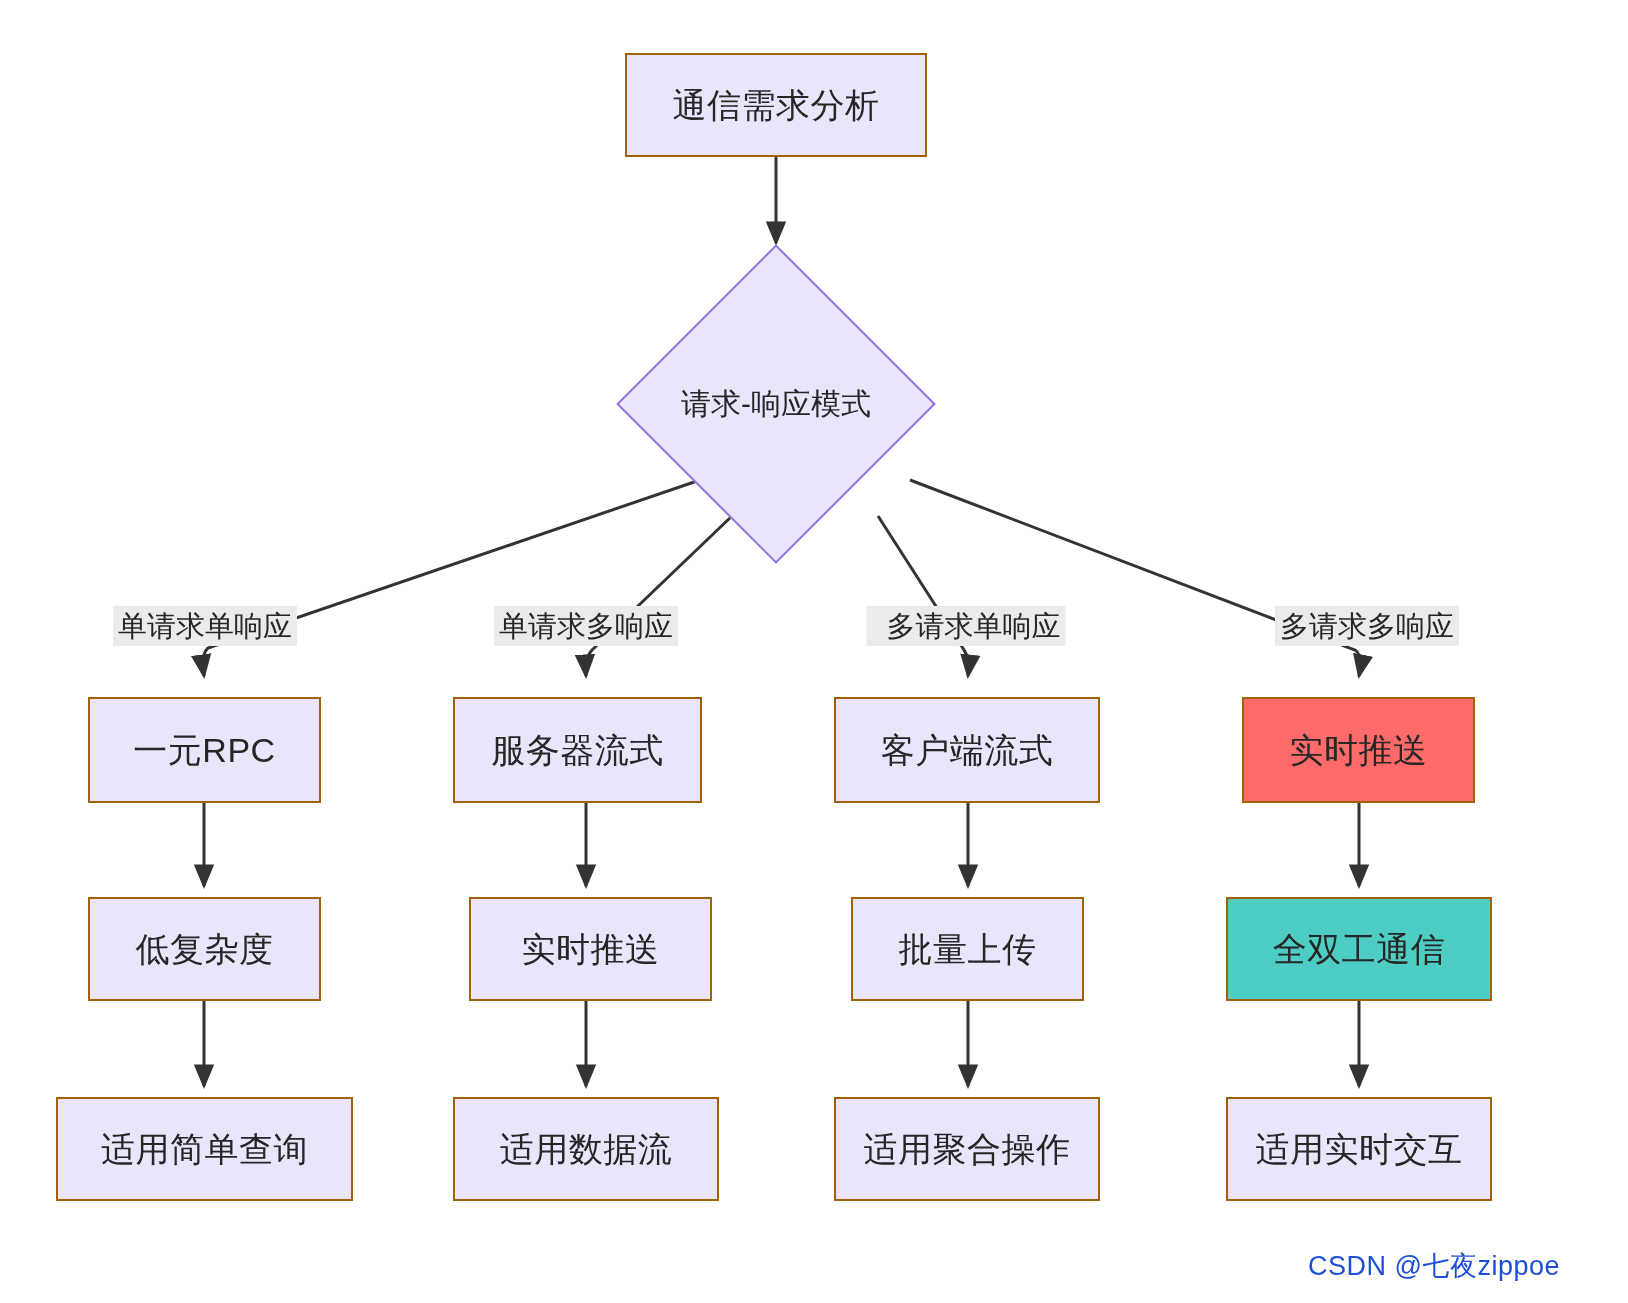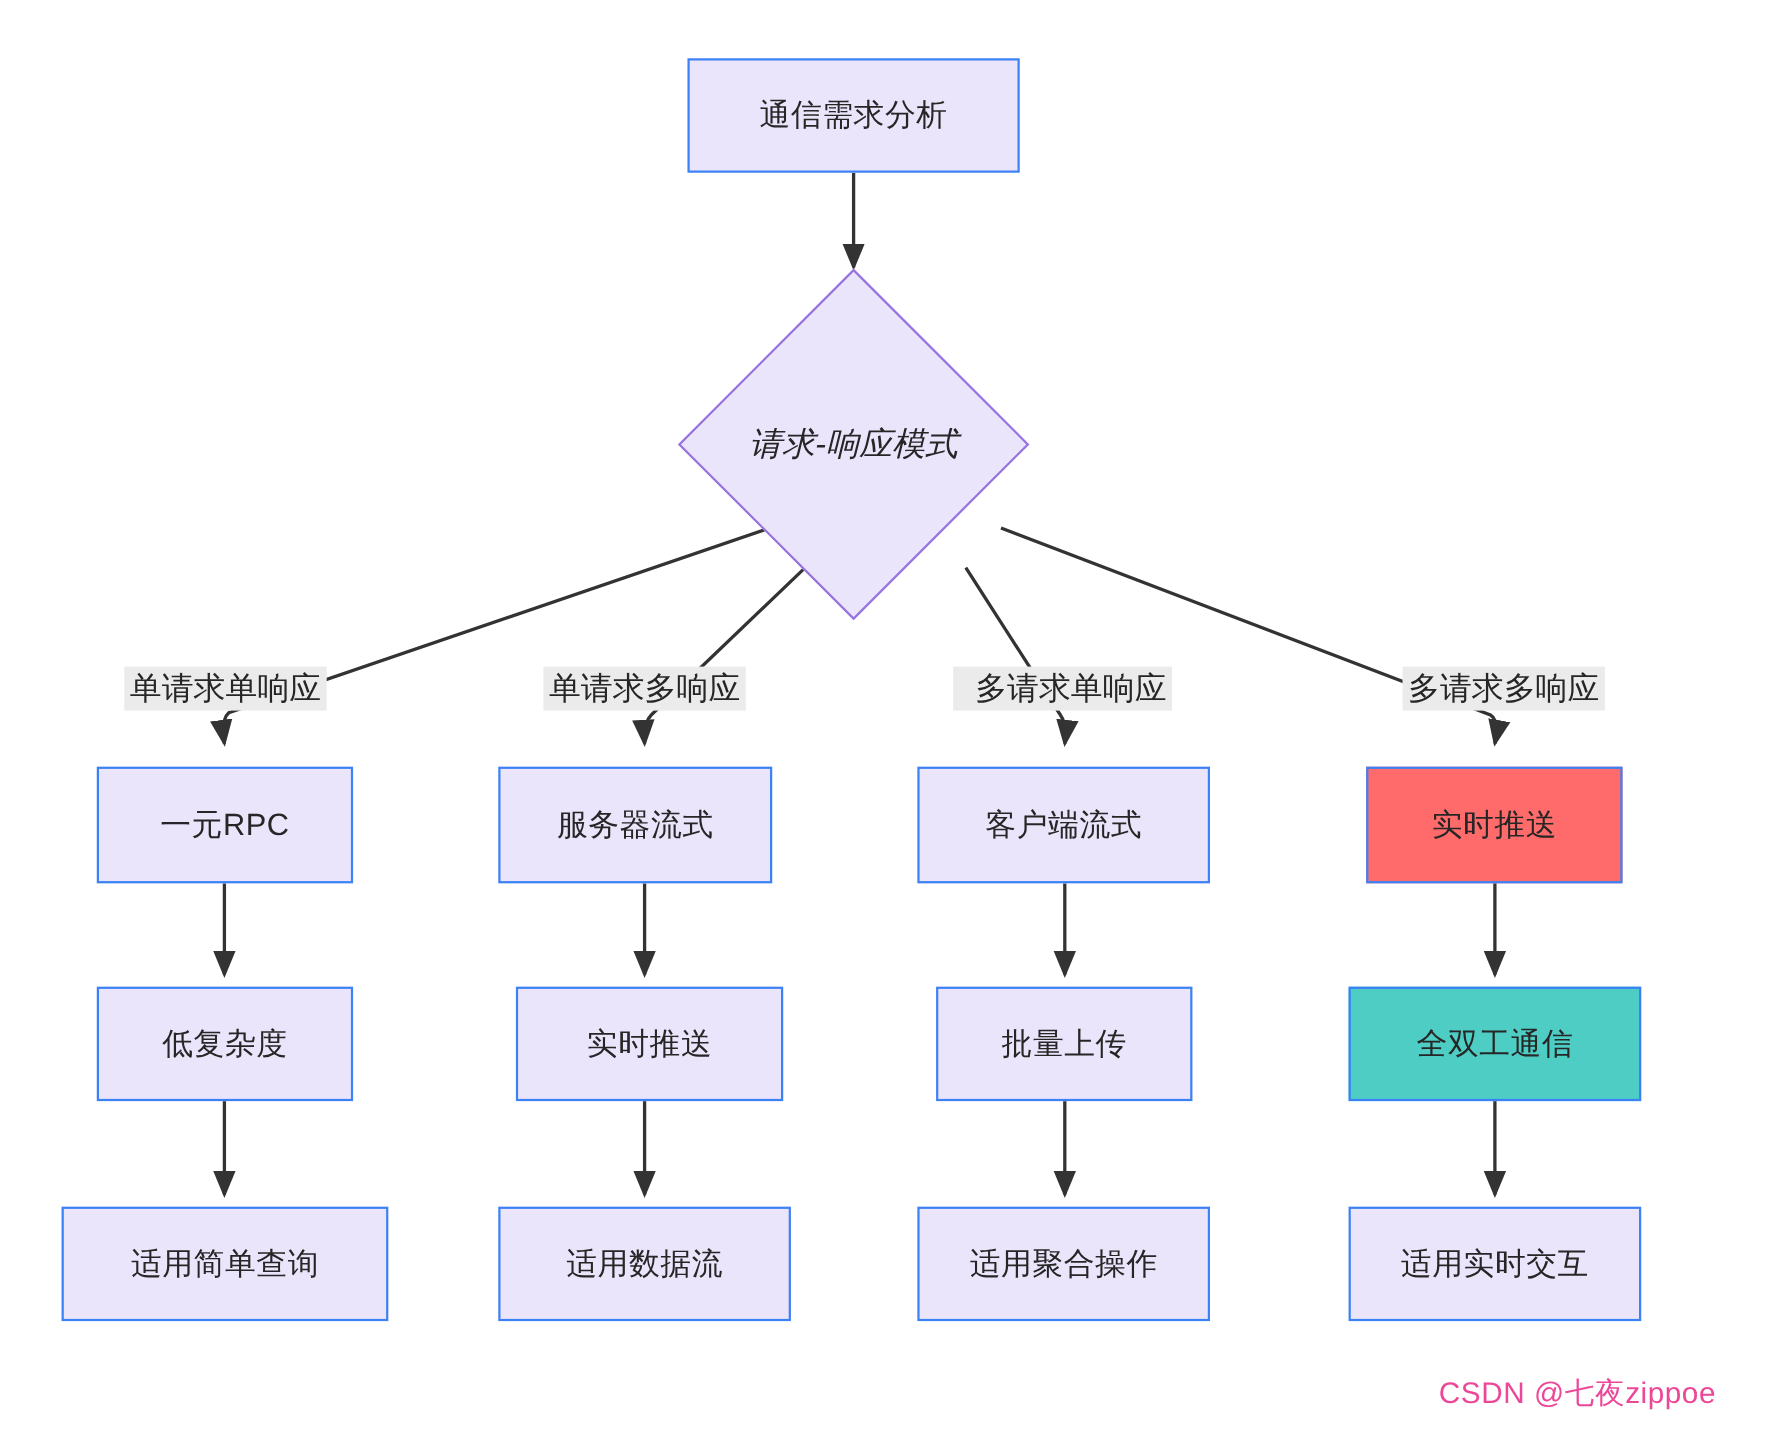--- a/index.html
+++ b/index.html
@@ -23,40 +23,39 @@
     position: absolute;
     left: 0;
     top: 0;
     width: 1628px;
     height: 1303px;
     pointer-events: none;
   }
   .node {
     position: absolute;
     box-sizing: border-box;
-    border: 2px solid #3b82f6;
+    border: 2px solid #a16207;
     background: #ebe5fb;
     display: flex;
     align-items: center;
     justify-content: center;
     color: #262626;
-    font-size: 28px;
+    font-size: 34px;
     line-height: 1.2;
     letter-spacing: 0.5px;
     white-space: nowrap;
   }
   .node.accent-red {
     background: #ff6b6b;
   }
   .node.accent-teal {
     background: #4ecdc4;
   }
   .diamond-wrap {
     position: absolute;
-    font-style: italic;
   }
   .diamond-shape {
     position: absolute;
     left: 0;
     top: 0;
     width: 100%;
     height: 100%;
     box-sizing: border-box;
     background: #ebe5fb;
     border: 2px solid #9673e0;
@@ -80,21 +79,21 @@
     background: #ebebeb;
     color: #262626;
     font-size: 29px;
     line-height: 1.25;
     padding: 2px 5px;
     white-space: nowrap;
     transform: translateX(-50%);
   }
   .watermark {
     position: absolute;
-    color: #ec4899;
+    color: #1d4ed8;
     font-size: 27px;
     white-space: nowrap;
     letter-spacing: 0.5px;
   }
 </style>
 </head>
 <body>
 
 <div id="stage">
 

